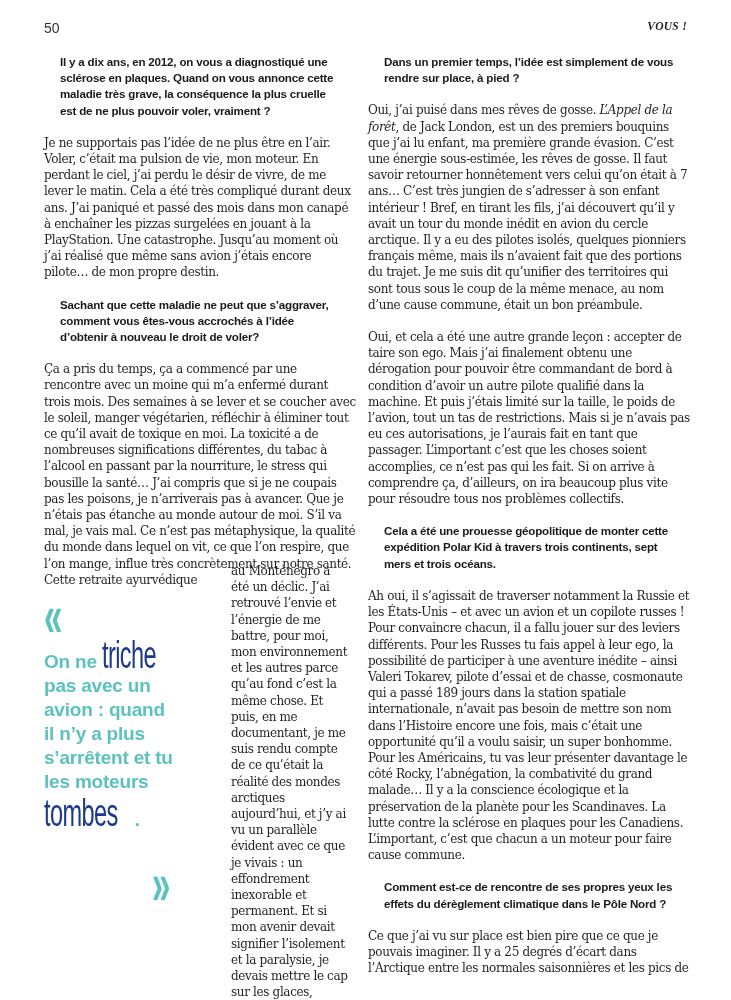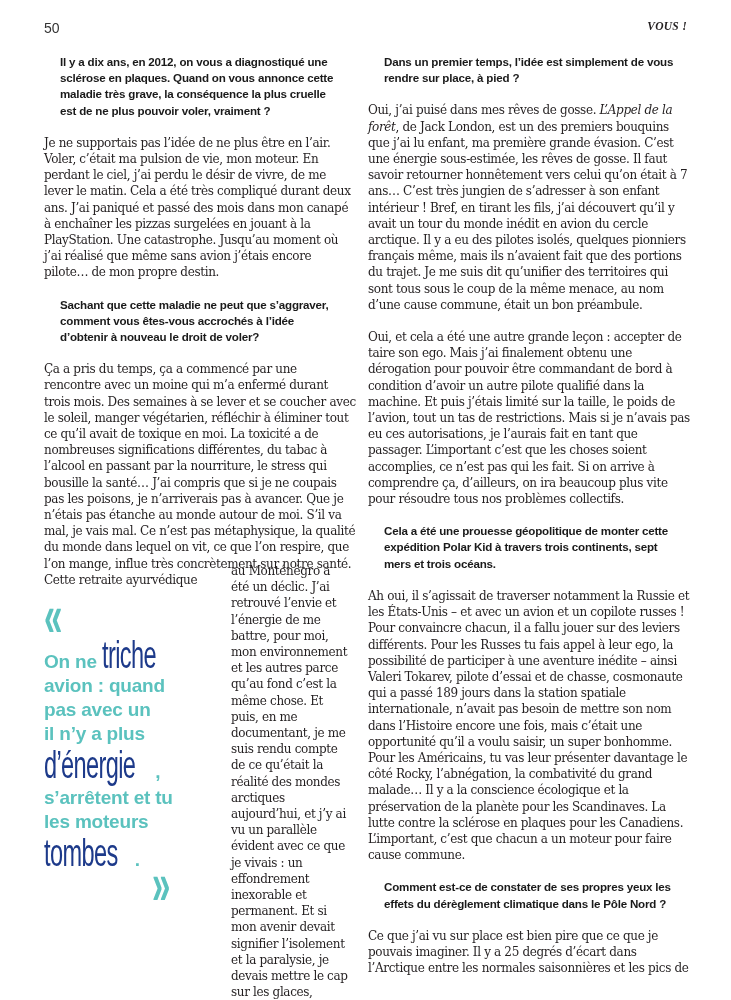--- a/index.html
+++ b/index.html
@@ -33,31 +33,30 @@
   <p class="a">Ça a pris du temps, ça a commencé par une rencontre avec un moine qui m’a enfermé durant trois mois. Des semaines à se lever et se coucher avec le soleil, manger végétarien, réfléchir à éliminer tout ce qu’il avait de toxique en moi. La toxicité a de nombreuses significations différentes, du tabac à l’alcool en passant par la nourriture, le stress qui bousille la santé… J’ai compris que si je ne coupais pas les poisons, je n’arriverais pas à avancer. Que je n’étais pas étanche au monde autour de moi. S’il va mal, je vais mal. Ce n’est pas métaphysique, la qualité du monde dans lequel on vit, ce que l’on respire, que l’on mange, influe très concrètement sur notre santé. Cette retraite ayurvédique</p>
 </div>
 
 <div class="narrow-block">
   <p class="a">au Monténégro a été un déclic. J’ai retrouvé l’envie et l’énergie de me battre, pour moi, mon environnement et les autres parce qu’au fond c’est la même chose. Et puis, en me documentant, je me suis rendu compte de ce qu’était la réalité des mondes arctiques aujourd’hui, et j’y ai vu un parallèle évident avec ce que je vivais : un effondrement inexorable et permanent. Et si mon avenir devait signifier l’isolement et la paralysie, je devais mettre le cap sur les glaces, puisque ceux qui connaissent le mieux ces problématiques sont les gens du Grand Nord !</p>
 </div>
 
 <div class="pullquote">
   <span class="pq-open">«</span>
   <span class="pq-line"><span>On ne </span><span class="pq-big">triche</span></span>
+  <span class="pq-line">pas avec un</span>
   <span class="pq-line">avion : quand</span>
-  <span class="pq-line">pas avec un</span>
   <span class="pq-line">il n’y a plus</span>
-  <span class="pq-line" style="height:40px;"><span class="pq-big">d’énergie</span><span style="margin-left:-36px;">,</span></span>
   <span class="pq-line">s’arrêtent et tu</span>
   <span class="pq-line">les moteurs</span>
   <span class="pq-line" style="height:40px;"><span class="pq-big">tombes</span><span style="margin-left:-28px;">.</span></span>
   <span class="pq-close">»</span>
 </div>
 
 <div class="col col-right">
   <p class="q">Dans un premier temps, l’idée est simplement de vous rendre sur place, à pied ?</p>
   <p class="a"><span>Oui, j’ai puisé dans mes rêves de gosse. </span><i>L’Appel de la forêt</i><span>, de Jack London, est un des premiers bouquins que j’ai lu enfant, ma première grande évasion. C’est une énergie sous-estimée, les rêves de gosse. Il faut savoir retourner honnêtement vers celui qu’on était à 7 ans… C’est très jungien de s’adresser à son enfant intérieur ! Bref, en tirant les fils, j’ai découvert qu’il y avait un tour du monde inédit en avion du cercle arctique. Il y a eu des pilotes isolés, quelques pionniers français même, mais ils n’avaient fait que des portions du trajet. Je me suis dit qu’unifier des territoires qui sont tous sous le coup de la même menace, au nom d’une cause commune, était un bon préambule.</span></p>
   <p class="a">Oui, et cela a été une autre grande leçon : accepter de taire son ego. Mais j’ai finalement obtenu une dérogation pour pouvoir être commandant de bord à condition d’avoir un autre pilote qualifié dans la machine. Et puis j’étais limité sur la taille, le poids de l’avion, tout un tas de restrictions. Mais si je n’avais pas eu ces autorisations, je l’aurais fait en tant que passager. L’important c’est que les choses soient accomplies, ce n’est pas qui les fait. Si on arrive à comprendre ça, d’ailleurs, on ira beaucoup plus vite pour résoudre tous nos problèmes collectifs.</p>
   <p class="q">Cela a été une prouesse géopolitique de monter cette expédition Polar Kid à travers trois continents, sept mers et trois océans.</p>
   <p class="a">Ah oui, il s’agissait de traverser notamment la Russie et les États-Unis – et avec un avion et un copilote russes ! Pour convaincre chacun, il a fallu jouer sur des leviers différents. Pour les Russes tu fais appel à leur ego, la possibilité de participer à une aventure inédite – ainsi Valeri Tokarev, pilote d’essai et de chasse, cosmonaute qui a passé 189 jours dans la station spatiale internationale, n’avait pas besoin de mettre son nom dans l’Histoire encore une fois, mais c’était une opportunité qu’il a voulu saisir, un super bonhomme. Pour les Américains, tu vas leur présenter davantage le côté Rocky, l’abnégation, la combativité du grand malade… Il y a la conscience écologique et la préservation de la planète pour les Scandinaves. La lutte contre la sclérose en plaques pour les Canadiens. L’important, c’est que chacun a un moteur pour faire cause commune.</p>
-  <p class="q">Comment est-ce de constater de ses propres yeux les effets du dérèglement climatique dans le Pôle Nord ?</p>
+  <p class="q">Comment est-ce de rencontre de ses propres yeux les effets du dérèglement climatique dans le Pôle Nord ?</p>
   <p class="a">Ce que j’ai vu sur place est bien pire que ce que je pouvais imaginer. Il y a 25 degrés d’écart dans l’Arctique entre les normales saisonnières et les pics de</p>
 </div>
 
 </body></html>

